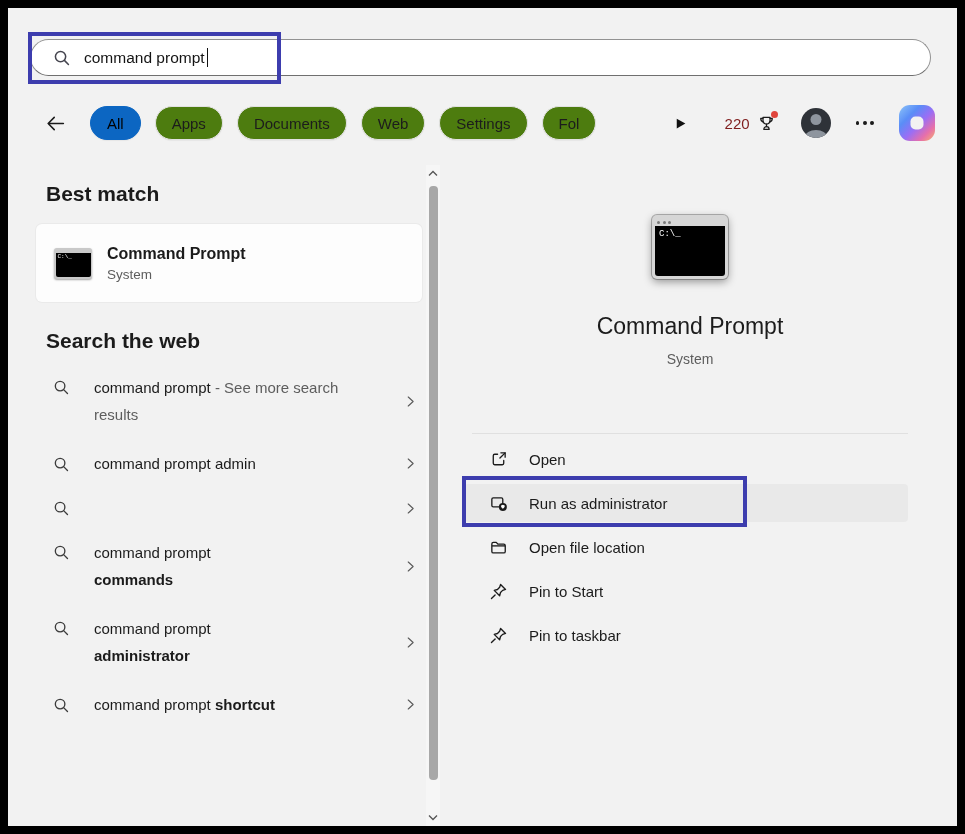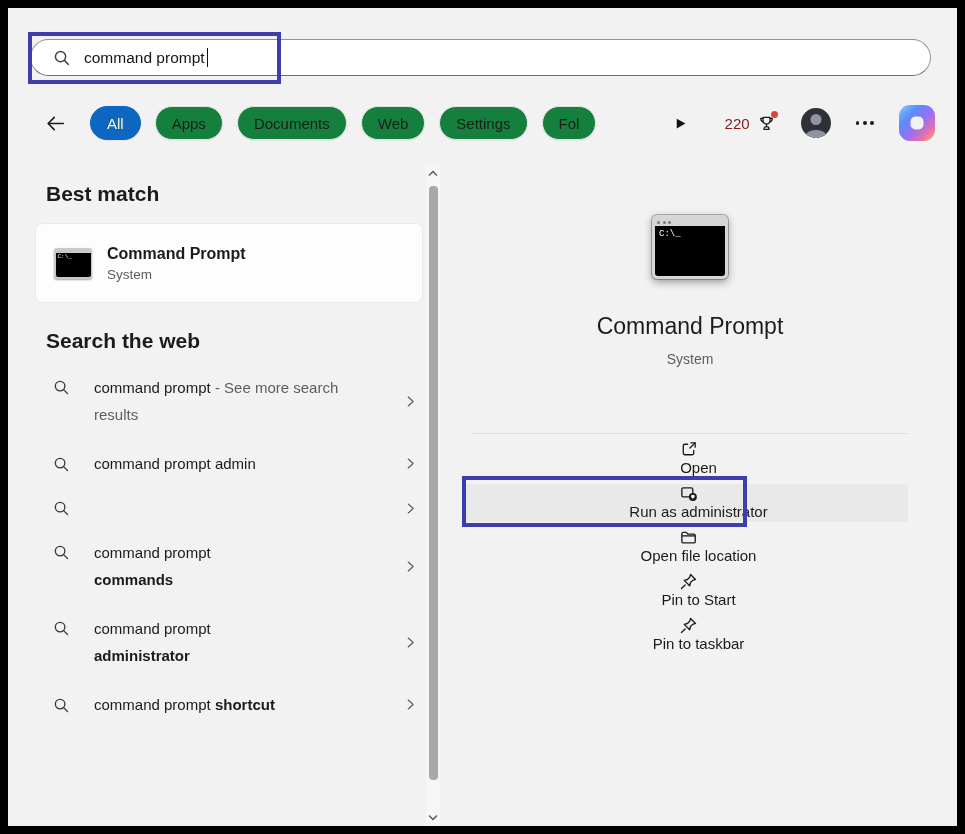--- a/index.html
+++ b/index.html
@@ -21,24 +21,24 @@
   .caret{display:inline-block;width:1.5px;height:19px;background:#111;margin-left:2px;}
   .annot{position:absolute;border:4px solid #3d3dae;z-index:9;pointer-events:none;}
   .annot-search{left:20px;top:24px;width:245px;height:44px;}
   .annot-run{left:454px;top:468px;width:277px;height:43px;}
 
   
   .toolbar{position:absolute;left:30px;top:96px;width:897px;height:38px;display:flex;align-items:center;}
   .back{width:34px;height:34px;border:none;background:transparent;display:flex;align-items:center;justify-content:center;margin-right:18px;padding:0;}
   .pill{
     height:34px;padding:0 16px;margin-right:14px;border-radius:17px;font-size:15px;color:#1c1c1c;
-    background:#15803d;border:1px solid #e2e2e2;box-shadow:0 1px 1px rgba(0,0,0,.05);
+    background:#4d7c0f;border:1px solid #e2e2e2;box-shadow:0 1px 1px rgba(0,0,0,.05);
     display:flex;align-items:center;font-family:inherit;
   }
-  .pill.active{background:#0c66c2;border-color:#0c66c2;color:#fef9c3;}
+  .pill.active{background:#0c66c2;border-color:#0c66c2;color:#000000;}
   .toolbar-right{margin-left:auto;display:flex;align-items:center;gap:25px;}
   .play{display:flex;margin-right:12px;}
   .rewards{display:flex;align-items:center;gap:7px;font-size:15px;color:#7f1d1d;}
   .trophy-wrap{position:relative;display:flex;}
   .trophy-wrap .dot{position:absolute;right:-2px;top:-3px;width:7px;height:7px;border-radius:50%;background:#e0453c;}
   .avatar{width:30px;height:30px;border-radius:50%;background:#2e3238;position:relative;overflow:hidden;}
   .avatar .head{position:absolute;left:50%;top:6px;transform:translateX(-50%);width:11px;height:11px;border-radius:50%;background:#8e959e;}
   .avatar .shoulders{position:absolute;left:50%;bottom:-5px;transform:translateX(-50%);width:22px;height:13px;border-radius:50% 50% 0 0;background:#8e959e;}
   .dots{display:flex;gap:3.5px;align-items:center;}
   .dots i{width:3.8px;height:3.8px;border-radius:50%;background:#1b1b1b;}
@@ -85,21 +85,21 @@
     box-shadow:0 3px 8px rgba(0,0,0,.38),0 0 0 1px #b3b3b3;}
   .cmd-lg .bar{height:8px;display:flex;align-items:center;gap:2.5px;padding:0 2px;}
   .cmd-lg .bar i{width:3px;height:3px;border-radius:50%;background:#7a7a7a;}
   .cmd-lg .bd{background:#000;height:calc(100% - 8px);border-radius:0 0 3px 3px;color:#fff;text-align:left;
     font-family:"Liberation Mono","DejaVu Sans Mono",monospace;font-size:9px;line-height:12px;padding:2px 0 0 4px;box-sizing:border-box;}
   .app-title{margin-top:34px;font-size:23px;color:#1c1c1c;}
   .app-sub{margin-top:11px;font-size:14px;color:#5d5d5d;}
   .divider{position:absolute;left:464px;top:425px;width:436px;height:1px;background:#e0e0e0;}
   .actions{position:absolute;left:456px;top:429px;width:444px;display:flex;flex-direction:column;}
   .arow{height:38px;margin:3px 0;border-radius:4px;display:flex;align-items:center;padding-left:25px;box-sizing:border-box;
-    font-size:15px;color:#1b1b1b;flex-direction:column;}
+    font-size:15px;color:#1b1b1b;}
   .arow.hover{background:#e9e9e9;}
   .aic{width:20px;margin-right:20px;display:flex;flex:none;}
 </style>
 </head>
 <body>
 
 <div class="window">
 
   <div class="searchbar">
     <span class="sb-icon">

